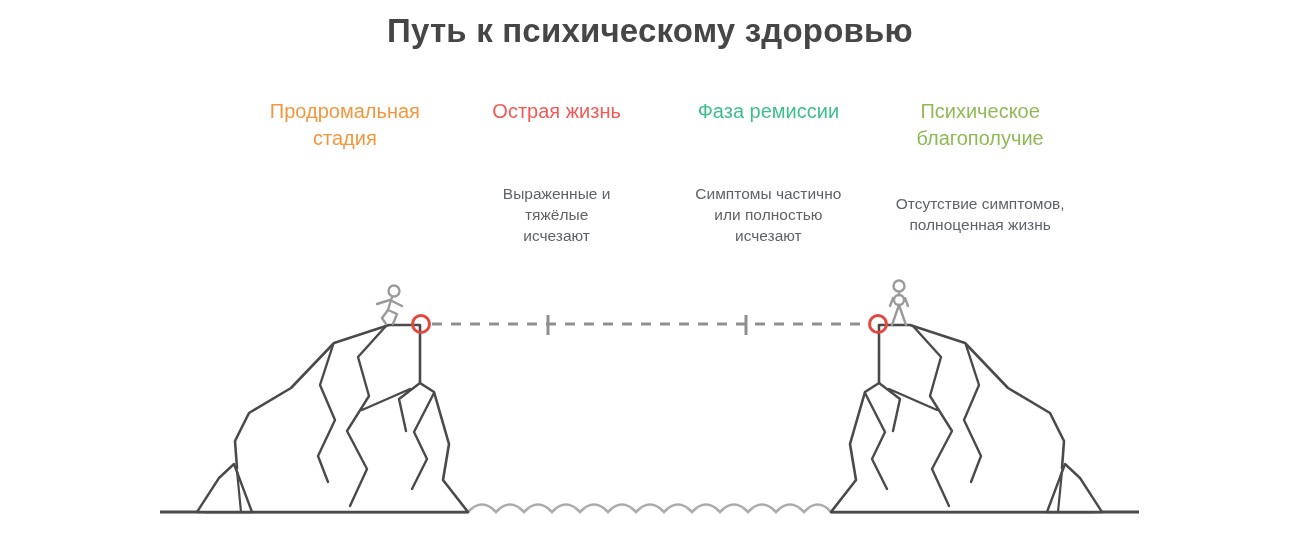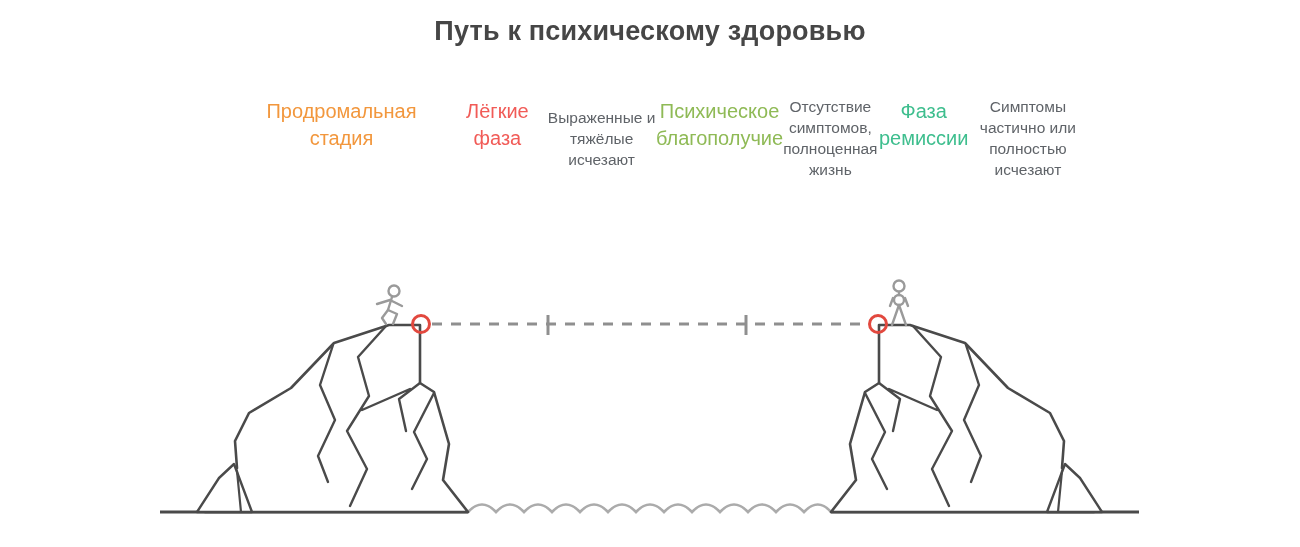--- a/index.html
+++ b/index.html
@@ -6,30 +6,30 @@
   body{
     width:1300px;height:547px;
     background:#ffffff;
     position:relative;
     overflow:hidden;
     font-family:"Liberation Sans","DejaVu Sans",sans-serif;
   }
   .title{
     position:absolute;top:14px;left:0;width:1300px;
     text-align:center;
-    font-size:27px;line-height:34px;font-weight:700;
+    font-size:33px;line-height:34px;font-weight:700;
     color:#464646;letter-spacing:.2px;
   }
   .stages{
     position:absolute;top:98px;left:239px;width:847px;
     display:flex;
   }
   .stage{
     flex:1 1 0;
-    display:flex;flex-direction:row;align-items:center;
+    display:flex;flex-direction:column;align-items:center;
   }
   .stage-label{
     font-size:20px;line-height:27px;
     text-align:center;
     min-height:68px;
     max-width:205px;
     margin-bottom:12px;
   }
   .stage-desc-wrap{
     height:72px;
@@ -51,35 +51,35 @@
 </head>
 <body>
 
 <div class="title">Путь к психическому здоровью</div>
 
 <div class="stages">
   <div class="stage">
     <div class="stage-label" style="color: rgb(242, 151, 61);">Продромальная стадия</div>
   </div>
   <div class="stage">
-    <div class="stage-label" style="color: rgb(241, 91, 87);">Лёгкие фаза</div>
+    <div class="stage-label" style="color: rgb(241, 91, 87);">Острая жизнь</div>
     <div class="stage-desc-wrap">
       <div class="stage-desc">Выраженные и тяжёлые исчезают</div>
+    </div>
+  </div>
+  <div class="stage">
+    <div class="stage-label" style="color: rgb(62, 190, 142);">Фаза ремиссии</div>
+    <div class="stage-desc-wrap">
+      <div class="stage-desc">Симптомы частично или полностью исчезают</div>
     </div>
   </div>
   <div class="stage">
     <div class="stage-label" style="color: rgb(143, 186, 86);">Психическое благополучие</div>
     <div class="stage-desc-wrap">
       <div class="stage-desc">Отсутствие симптомов, полноценная жизнь</div>
-    </div>
-  </div>
-  <div class="stage">
-    <div class="stage-label" style="color: rgb(62, 190, 142);">Фаза ремиссии</div>
-    <div class="stage-desc-wrap">
-      <div class="stage-desc">Симптомы частично или полностью исчезают</div>
     </div>
   </div>
 </div>
 
 <svg class="scene" viewBox="0 0 1300 547">
   <defs>
     <g id="cliff">
 
       <path d="M205 512 L237 468 L235 441 L249 413 L291 388 L334 343 L389 325 L420 325 L420 383 L434 392 L449 444 L443 480 L468 512 Z" fill="#ffffff" stroke-width="2.6" stroke-linejoin="round"></path>
 

